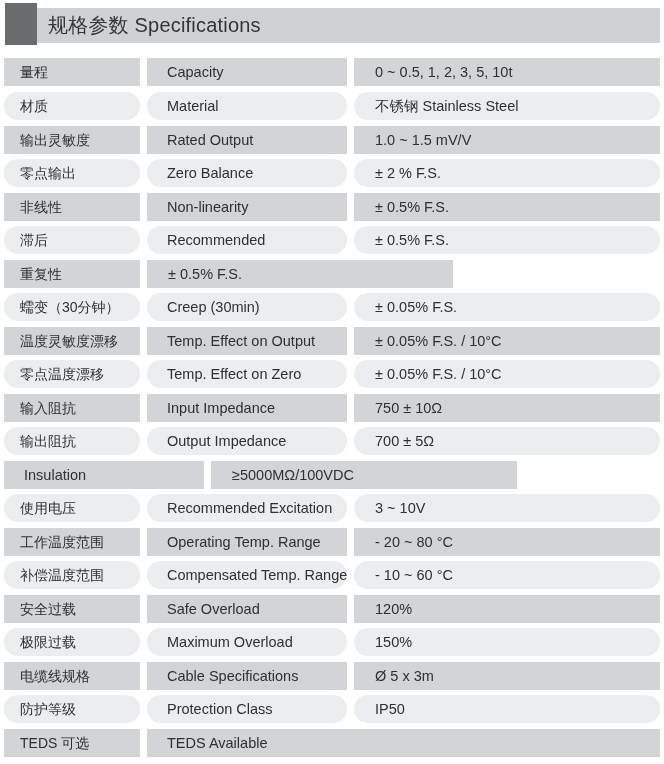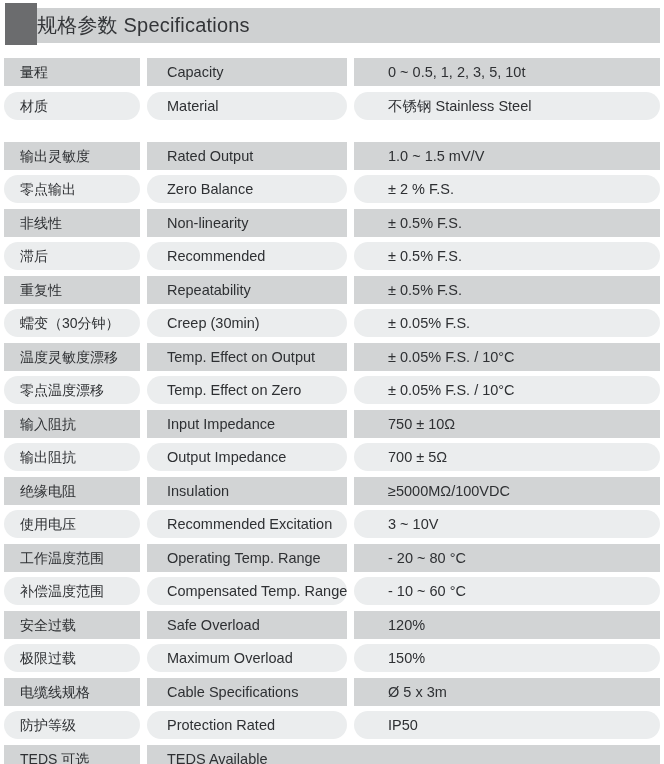--- a/index.html
+++ b/index.html
@@ -20,39 +20,39 @@
   .header-square{
     position:absolute;left:5px;top:3px;width:32px;height:42px;
     background:var(--c-square);
   }
   .header-band{
     position:absolute;left:37px;top:8px;width:623px;height:35px;
     background:var(--c-band);
     display:flex;align-items:center;
   }
   .header-title{
-    font-size:20px;font-weight:500;color:var(--c-title);
+    padding-left:11px;font-size:20px;font-weight:500;color:var(--c-title);
     letter-spacing:0.2px;white-space:nowrap;
   }
   .spec-table{
     position:absolute;left:4px;top:58px;width:656px;
   }
   .row{
     display:flex;height:28px;margin-bottom:5.5px;
   }
-  .row.group-gap{margin-top:22px;}
+  .row.group-gap{margin-top:6px;}
   .row.shade-dark .cell{background:var(--c-row-dark);}
   .row.shade-light .cell{background:var(--c-row-light);border-radius:14px;}
   .cell{
     height:28px;line-height:28px;white-space:nowrap;overflow:hidden;
     font-size:14px;color:var(--c-text);
   }
   .c1{width:136px;margin-right:7px;padding-left:16px;}
   .c2{width:200px;margin-right:7px;padding-left:20px;font-size:14.5px;}
-  .c3{width:306px;padding-left:34px;font-size:14.5px;}
+  .c3{width:306px;padding-left:21px;font-size:14.5px;}
   .row.merged .c2{width:513px;margin-right:0;}
 </style>
 </head>
 <body>
 
 <div class="header-square"></div>
 <div class="header-band">
   <div class="header-title">规格参数 Specifications</div>
 </div>
 
@@ -82,21 +82,20 @@
       <div class="cell c2">Non-linearity</div>
       <div class="cell c3">± 0.5% F.S.</div>
     </div>
     <div class="row shade-light">
       <div class="cell c1">滞后</div>
       <div class="cell c2">Recommended</div>
       <div class="cell c3">± 0.5% F.S.</div>
     </div>
     <div class="row shade-dark">
       <div class="cell c1">重复性</div>
-      <div class="cell c2">Repeatability</div>
       <div class="cell c3">± 0.5% F.S.</div>
     </div>
     <div class="row shade-light">
       <div class="cell c1">蠕变（30分钟）</div>
       <div class="cell c2">Creep (30min)</div>
       <div class="cell c3">± 0.05% F.S.</div>
     </div>
     <div class="row shade-dark">
       <div class="cell c1">温度灵敏度漂移</div>
       <div class="cell c2">Temp. Effect on Output</div>
@@ -111,21 +110,20 @@
       <div class="cell c1">输入阻抗</div>
       <div class="cell c2">Input Impedance</div>
       <div class="cell c3">750 ± 10Ω</div>
     </div>
     <div class="row shade-light">
       <div class="cell c1">输出阻抗</div>
       <div class="cell c2">Output Impedance</div>
       <div class="cell c3">700 ± 5Ω</div>
     </div>
     <div class="row shade-dark">
-      <div class="cell c1">绝缘电阻</div>
       <div class="cell c2">Insulation</div>
       <div class="cell c3">≥5000MΩ/100VDC</div>
     </div>
     <div class="row shade-light">
       <div class="cell c1">使用电压</div>
       <div class="cell c2">Recommended Excitation</div>
       <div class="cell c3">3 ~ 10V</div>
     </div>
     <div class="row shade-dark">
       <div class="cell c1">工作温度范围</div>
@@ -147,20 +145,20 @@
       <div class="cell c2">Maximum Overload</div>
       <div class="cell c3">150%</div>
     </div>
     <div class="row shade-dark">
       <div class="cell c1">电缆线规格</div>
       <div class="cell c2">Cable Specifications</div>
       <div class="cell c3">Ø 5 x 3m</div>
     </div>
     <div class="row shade-light">
       <div class="cell c1">防护等级</div>
-      <div class="cell c2">Protection Rated</div>
+      <div class="cell c2">Protection Class</div>
       <div class="cell c3">IP50</div>
     </div>
     <div class="row shade-dark merged">
       <div class="cell c1">TEDS 可选</div>
       <div class="cell c2">TEDS Available</div>
     </div>
   </div>
 
 </body></html>

